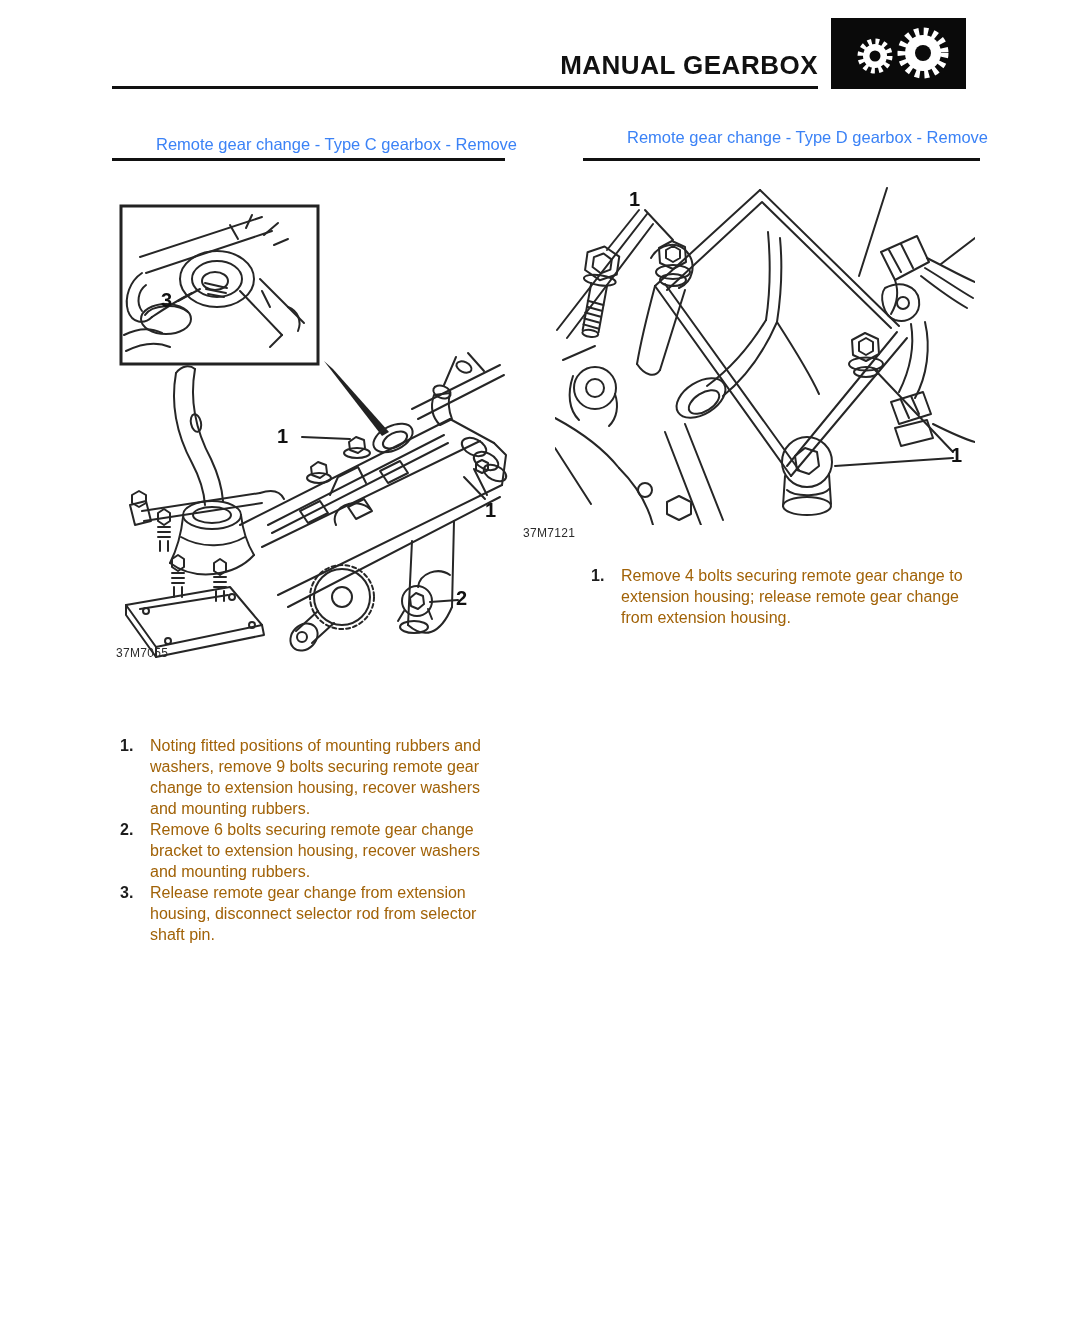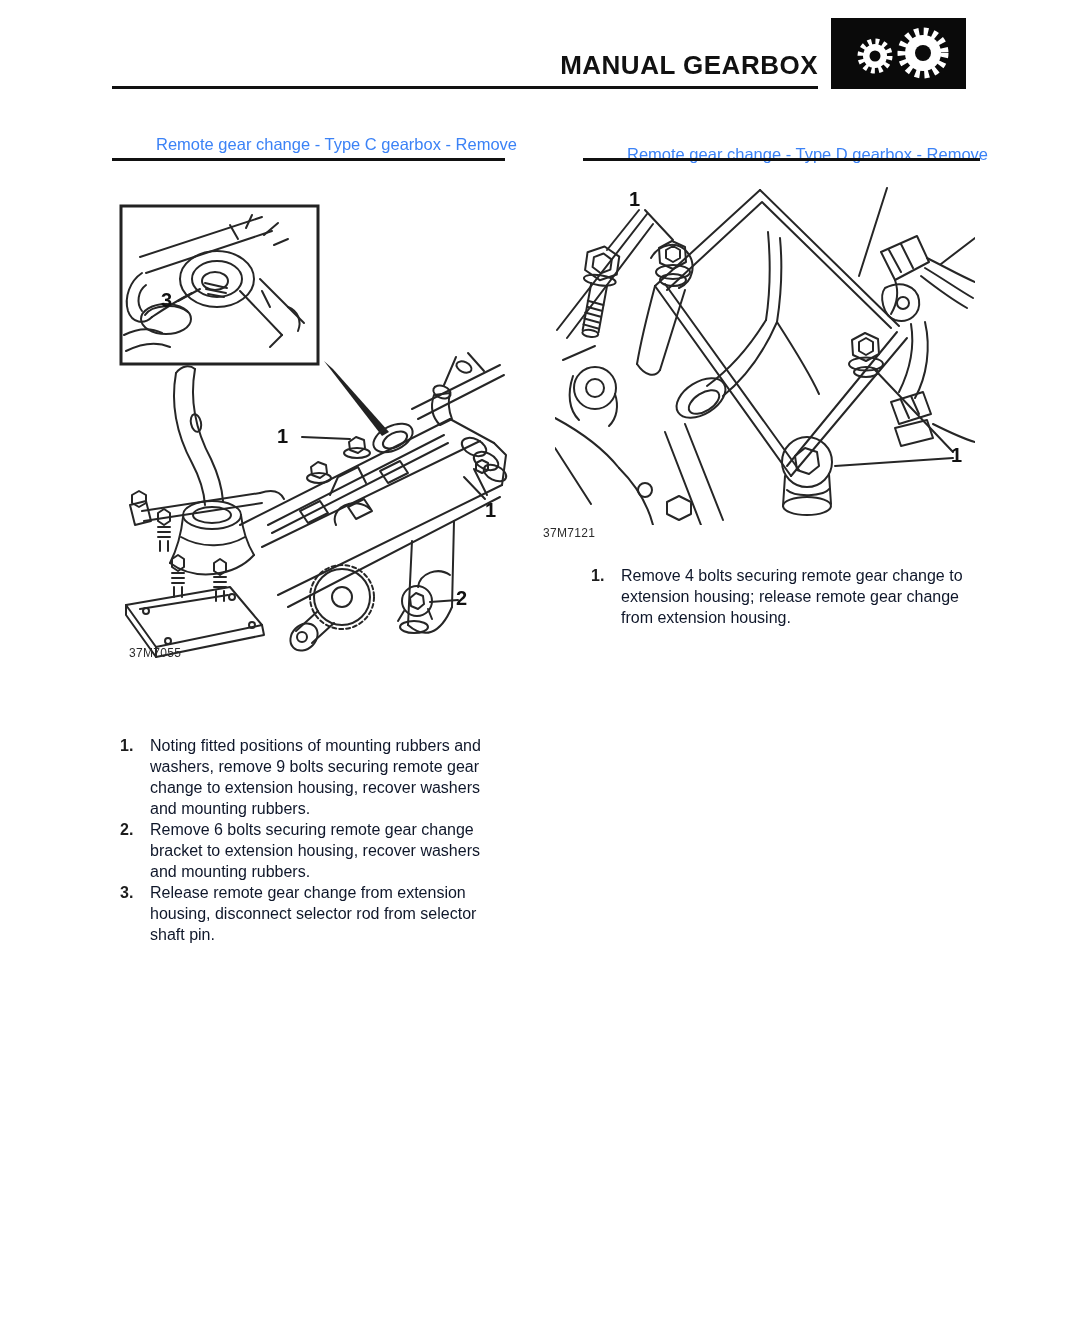--- a/index.html
+++ b/index.html
@@ -14,38 +14,38 @@
     text-align:right; font-size:26px; font-weight:700; letter-spacing:0.5px; color:#111;
   }
   .header-rule { position:absolute; left:112px; top:86px; width:706px; height:3px; background:#111; }
   .icon-box { position:absolute; left:831px; top:18px; width:135px; height:71px; background:#0a0a0a; }
   .icon-box svg { display:block; }
   
   .col-heading {
     position:absolute; font-size:16.5px; font-weight:400; color:#3b82f6; white-space:nowrap;margin-left:44px;
   }
   .col-heading.left  { left:112px; top:135px; }
-  .col-heading.right { left:583px; top:145px; }
+  .col-heading.right { left:583px; top:128px; }
   .heading-rule { position:absolute; height:3px; background:#111; top:158px; }
   .heading-rule.left  { left:112px; width:393px; }
   .heading-rule.right { left:583px; width:397px; }
   
   .figure { position:absolute; }
   .figure svg { display:block; }
   .fig-label { position:absolute; font-size:12px; color:#2b2b2b; letter-spacing:0.3px; }
   .callout {
     position:absolute; font-size:20px; font-weight:700; color:#111; line-height:1;
   }
   
   .steps { position:absolute; list-style:none; }
   .steps li { display:grid; grid-template-columns:30px 1fr; }
   .steps.left  { left:120px; top:735px; width:380px; }
   .steps.right { left:591px; top:565px; width:372px; }
   .steps .num { font-weight:700; font-size:16px; line-height:21px; color:#1d1d1d; }
-  .steps .txt { font-size:16px; line-height:21px; color:#0f172a; }
+  .steps .txt { font-size:16px; line-height:21px; color:#a16207; }
   svg .ln { fill:none; stroke:#262626; stroke-width:2; stroke-linecap:round; stroke-linejoin:round; }
 </style>
 </head>
 <body>
 
 <div class="page">
 
   <h1 class="page-title">MANUAL GEARBOX</h1>
   <div class="header-rule"></div>
   <div class="icon-box">
@@ -211,21 +211,21 @@
         <path class="ln" d="M352,282 L373,304"></path>
         <path class="ln" d="M362,274 L375,300"></path>
         <path class="ln" d="M318,407 L346,405" stroke-width="2.5"></path>
       </g>
     </svg>
   </div>
   <span class="callout" style="left:161px; top:290px;">3</span>
   <span class="callout" style="left:277px; top:426px;">1</span>
   <span class="callout" style="left:485px; top:500px;">1</span>
   <span class="callout" style="left:456px; top:588px;">2</span>
-  <span class="fig-label" style="left:129px; top:646px;">37M7055</span>
+  <span class="fig-label" style="left:116px; top:646px;">37M7055</span>
 
   <div class="figure" style="left:555px; top:180px; width:420px; height:345px;">
     <svg width="420" height="345" viewBox="0 0 420 345">
       <g>
         <path class="ln" d="M2,150 L92,34"></path>
           <path class="ln" d="M12,158 L98,44"></path>
         <path class="ln" d="M332,8 L304,96"></path>
           <path class="ln" d="M420,58 L386,84"></path>
         <path class="ln" d="M0,238 C26,252 48,268 64,288"></path>
         <path class="ln" d="M0,268 L36,324"></path>
@@ -317,21 +317,21 @@
       <g>
         <path class="ln" d="M84,30 L52,70"></path>
         <path class="ln" d="M90,30 L118,60"></path>
         <path class="ln" d="M398,278 L280,286"></path>
         <path class="ln" d="M398,272 L320,190"></path>
       </g>
     </svg>
   </div>
   <span class="callout" style="left:629px; top:189px;">1</span>
   <span class="callout" style="left:951px; top:445px;">1</span>
-  <span class="fig-label" style="left:543px; top:526px;">37M7121</span>
+  <span class="fig-label" style="left:523px; top:526px;">37M7121</span>
 
   <ol class="steps left">
     <li>
       <span class="num">1.</span>
       <span class="txt">Noting fitted positions of mounting rubbers and washers, remove 9 bolts securing remote gear change to extension housing, recover washers and mounting rubbers.</span>
     </li>
     <li>
       <span class="num">2.</span>
       <span class="txt">Remove 6 bolts securing remote gear change bracket to extension housing, recover washers and mounting rubbers.</span>
     </li>

